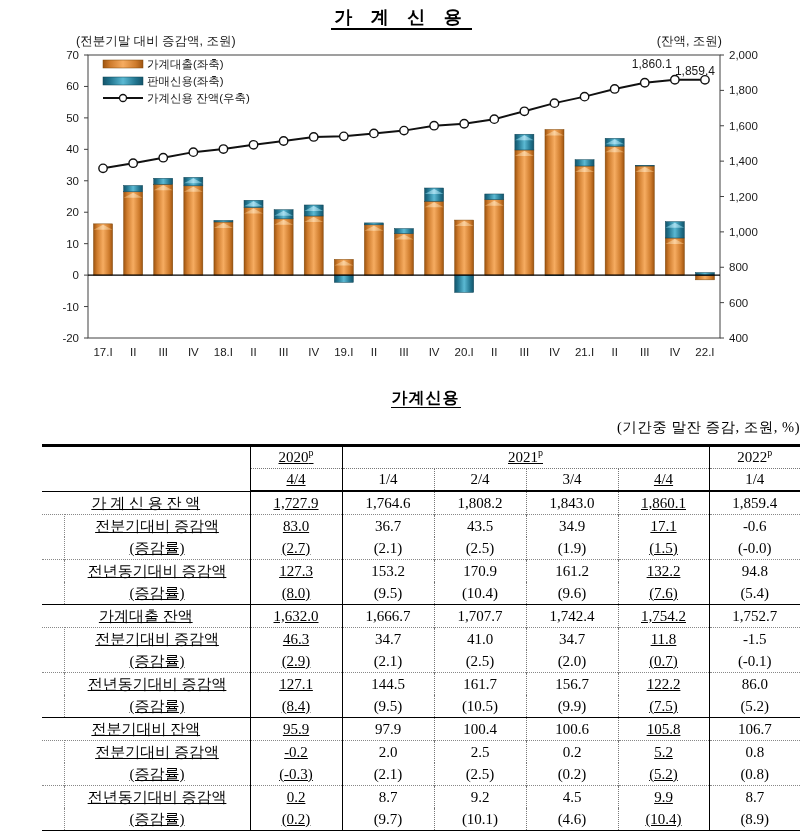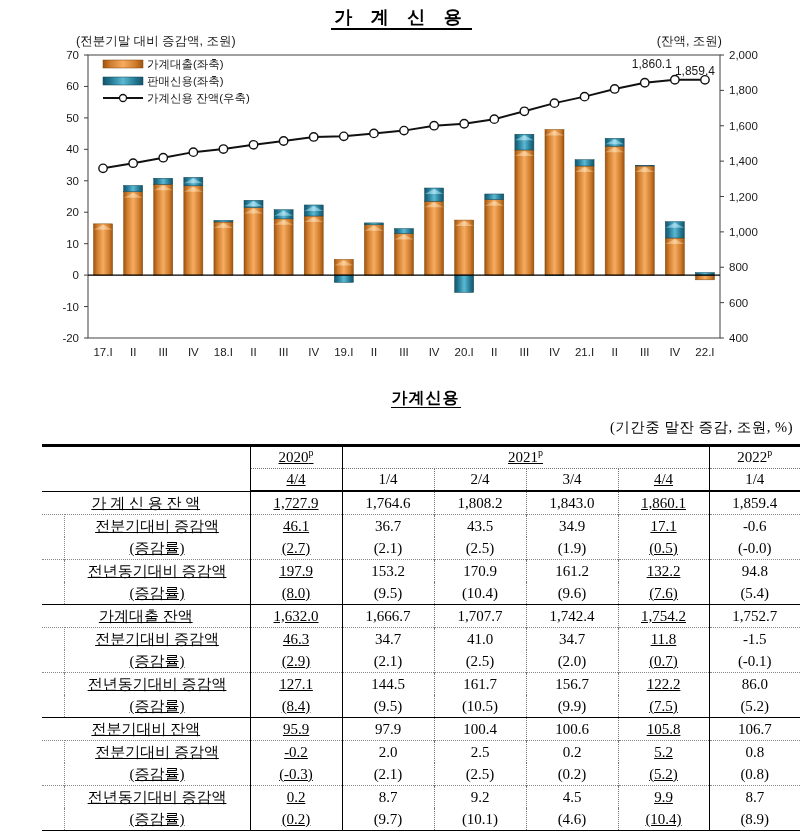--- a/index.html
+++ b/index.html
@@ -5,21 +5,21 @@
   html,body{margin:0;padding:0;background:#fff;}
   body{width:803px;height:831px;position:relative;overflow:hidden;
        font-family:"Liberation Serif",serif;color:#000;}
   .chart-title{position:absolute;top:5px;left:0;width:803px;text-align:center;z-index:2;}
   .chart-title span{font-weight:bold;font-size:18px;letter-spacing:7px;
        border-bottom:2px solid #000;padding:0 3px 1px 3px;}
   #chart{position:absolute;top:0;left:0;z-index:1;}
   .table-title{position:absolute;top:388px;left:0;width:803px;text-align:center;}
   .table-title span{font-weight:bold;font-size:16px;letter-spacing:1px;
        border-bottom:1.5px solid #000;padding:0 1px 1px 1px;margin-left:48px;}
-  .table-note{position:absolute;top:418px;right:10px;font-size:14.5px;letter-spacing:0.5px;}
+  .table-note{position:absolute;top:418px;right:3px;font-size:14.5px;letter-spacing:0.5px;}
   #credit-table{position:absolute;top:444px;left:42px;width:758px;
        border-collapse:collapse;table-layout:fixed;font-size:15px;
        border-top:3px solid #000;border-bottom:3px solid #000;}
   #credit-table th,#credit-table td{padding:0 3px;height:22px;line-height:22px;
        font-weight:normal;text-align:center;white-space:nowrap;overflow:hidden;}
   #credit-table thead th{height:21px;line-height:21px;}
   #credit-table thead tr.qtr-row th{border-bottom:2.5px solid #000;}
   .yr{border-bottom:1px dotted #777;}
   .yr sup{font-size:10px;line-height:0;}
   .vr-s{border-right:1px solid #000;text-decoration:underline;}
@@ -269,41 +269,41 @@
         <td class="vr-s">1,727.9</td>
         <td class="vr-d">1,764.6</td>
         <td class="vr-d">1,808.2</td>
         <td class="vr-d">1,843.0</td>
         <td class="vr-s">1,860.1</td>
         <td>1,859.4</td>
       </tr>
       <tr class="dot-top">
         <td class="ind"></td>
         <td class="al vr-s">전분기대비 증감액</td>
-        <td class="vr-s">46.1</td>
+        <td class="vr-s">83.0</td>
         <td class="vr-d">36.7</td>
         <td class="vr-d">43.5</td>
         <td class="vr-d">34.9</td>
         <td class="vr-s">17.1</td>
         <td>-0.6</td>
       </tr>
       <tr>
         <td class="ind"></td>
         <td class="ar vr-s">(증감률)</td>
         <td class="vr-s">(2.7)</td>
         <td class="vr-d">(2.1)</td>
         <td class="vr-d">(2.5)</td>
         <td class="vr-d">(1.9)</td>
-        <td class="vr-s">(0.5)</td>
+        <td class="vr-s">(1.5)</td>
         <td>(-0.0)</td>
       </tr>
       <tr class="dot-top">
         <td class="ind"></td>
         <td class="al vr-s">전년동기대비 증감액</td>
-        <td class="vr-s">197.9</td>
+        <td class="vr-s">127.3</td>
         <td class="vr-d">153.2</td>
         <td class="vr-d">170.9</td>
         <td class="vr-d">161.2</td>
         <td class="vr-s">132.2</td>
         <td>94.8</td>
       </tr>
       <tr>
         <td class="ind"></td>
         <td class="ar vr-s">(증감률)</td>
         <td class="vr-s">(8.0)</td>

